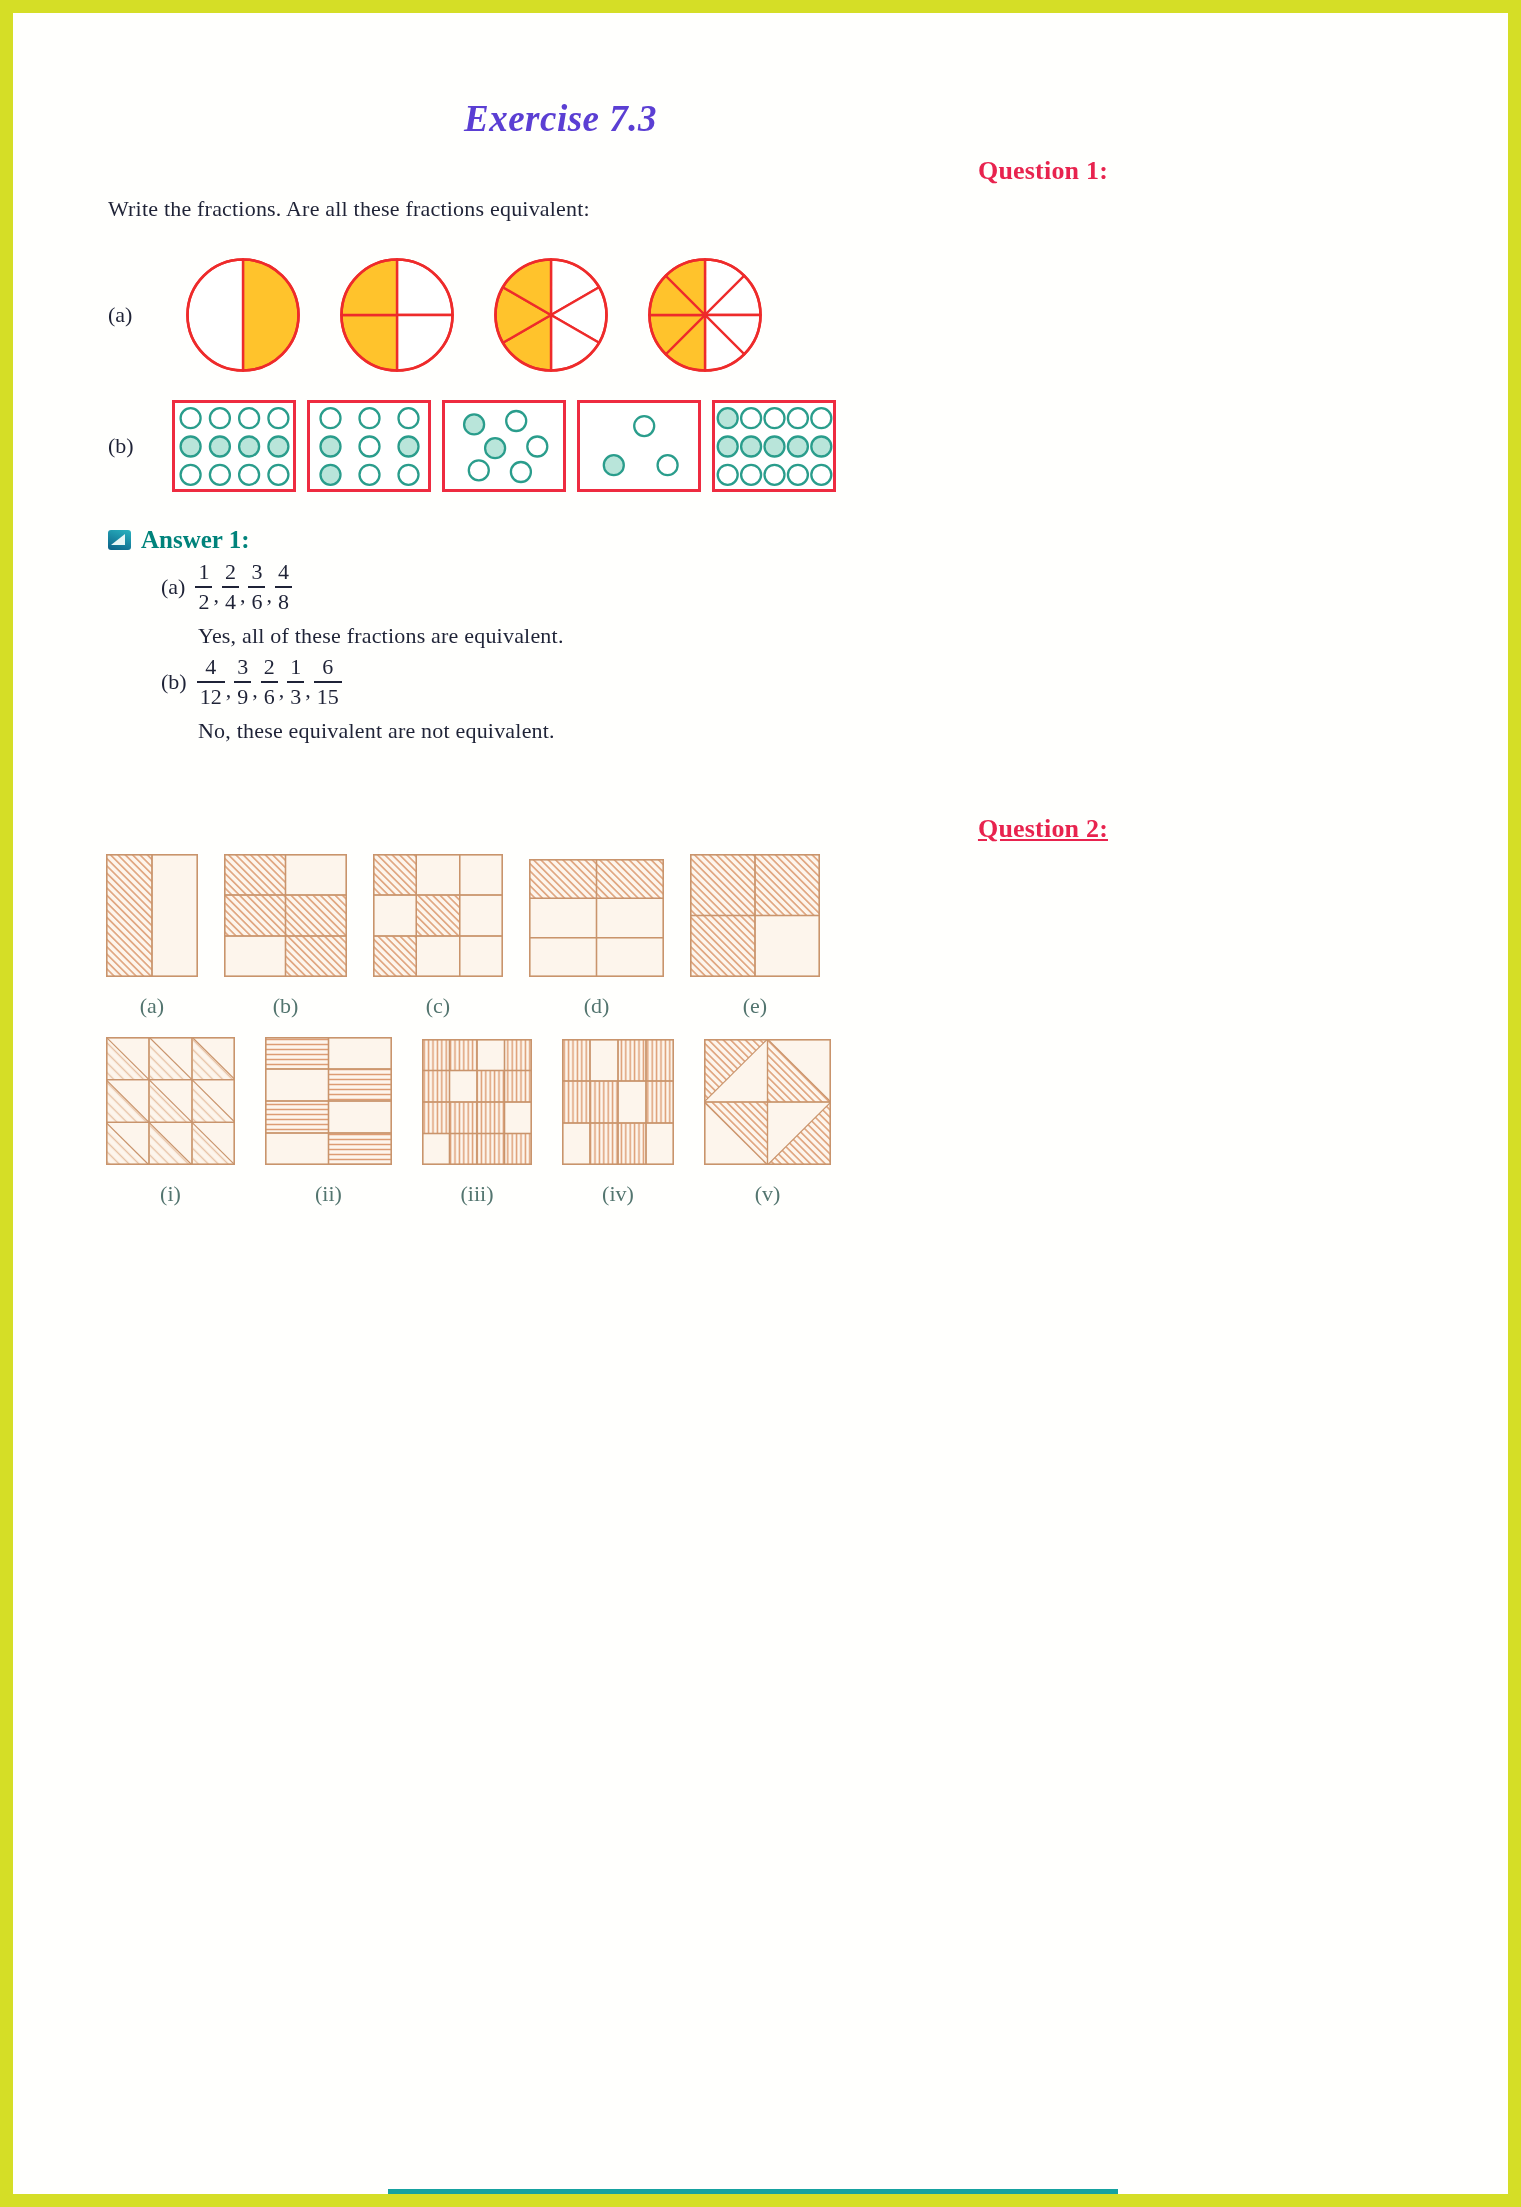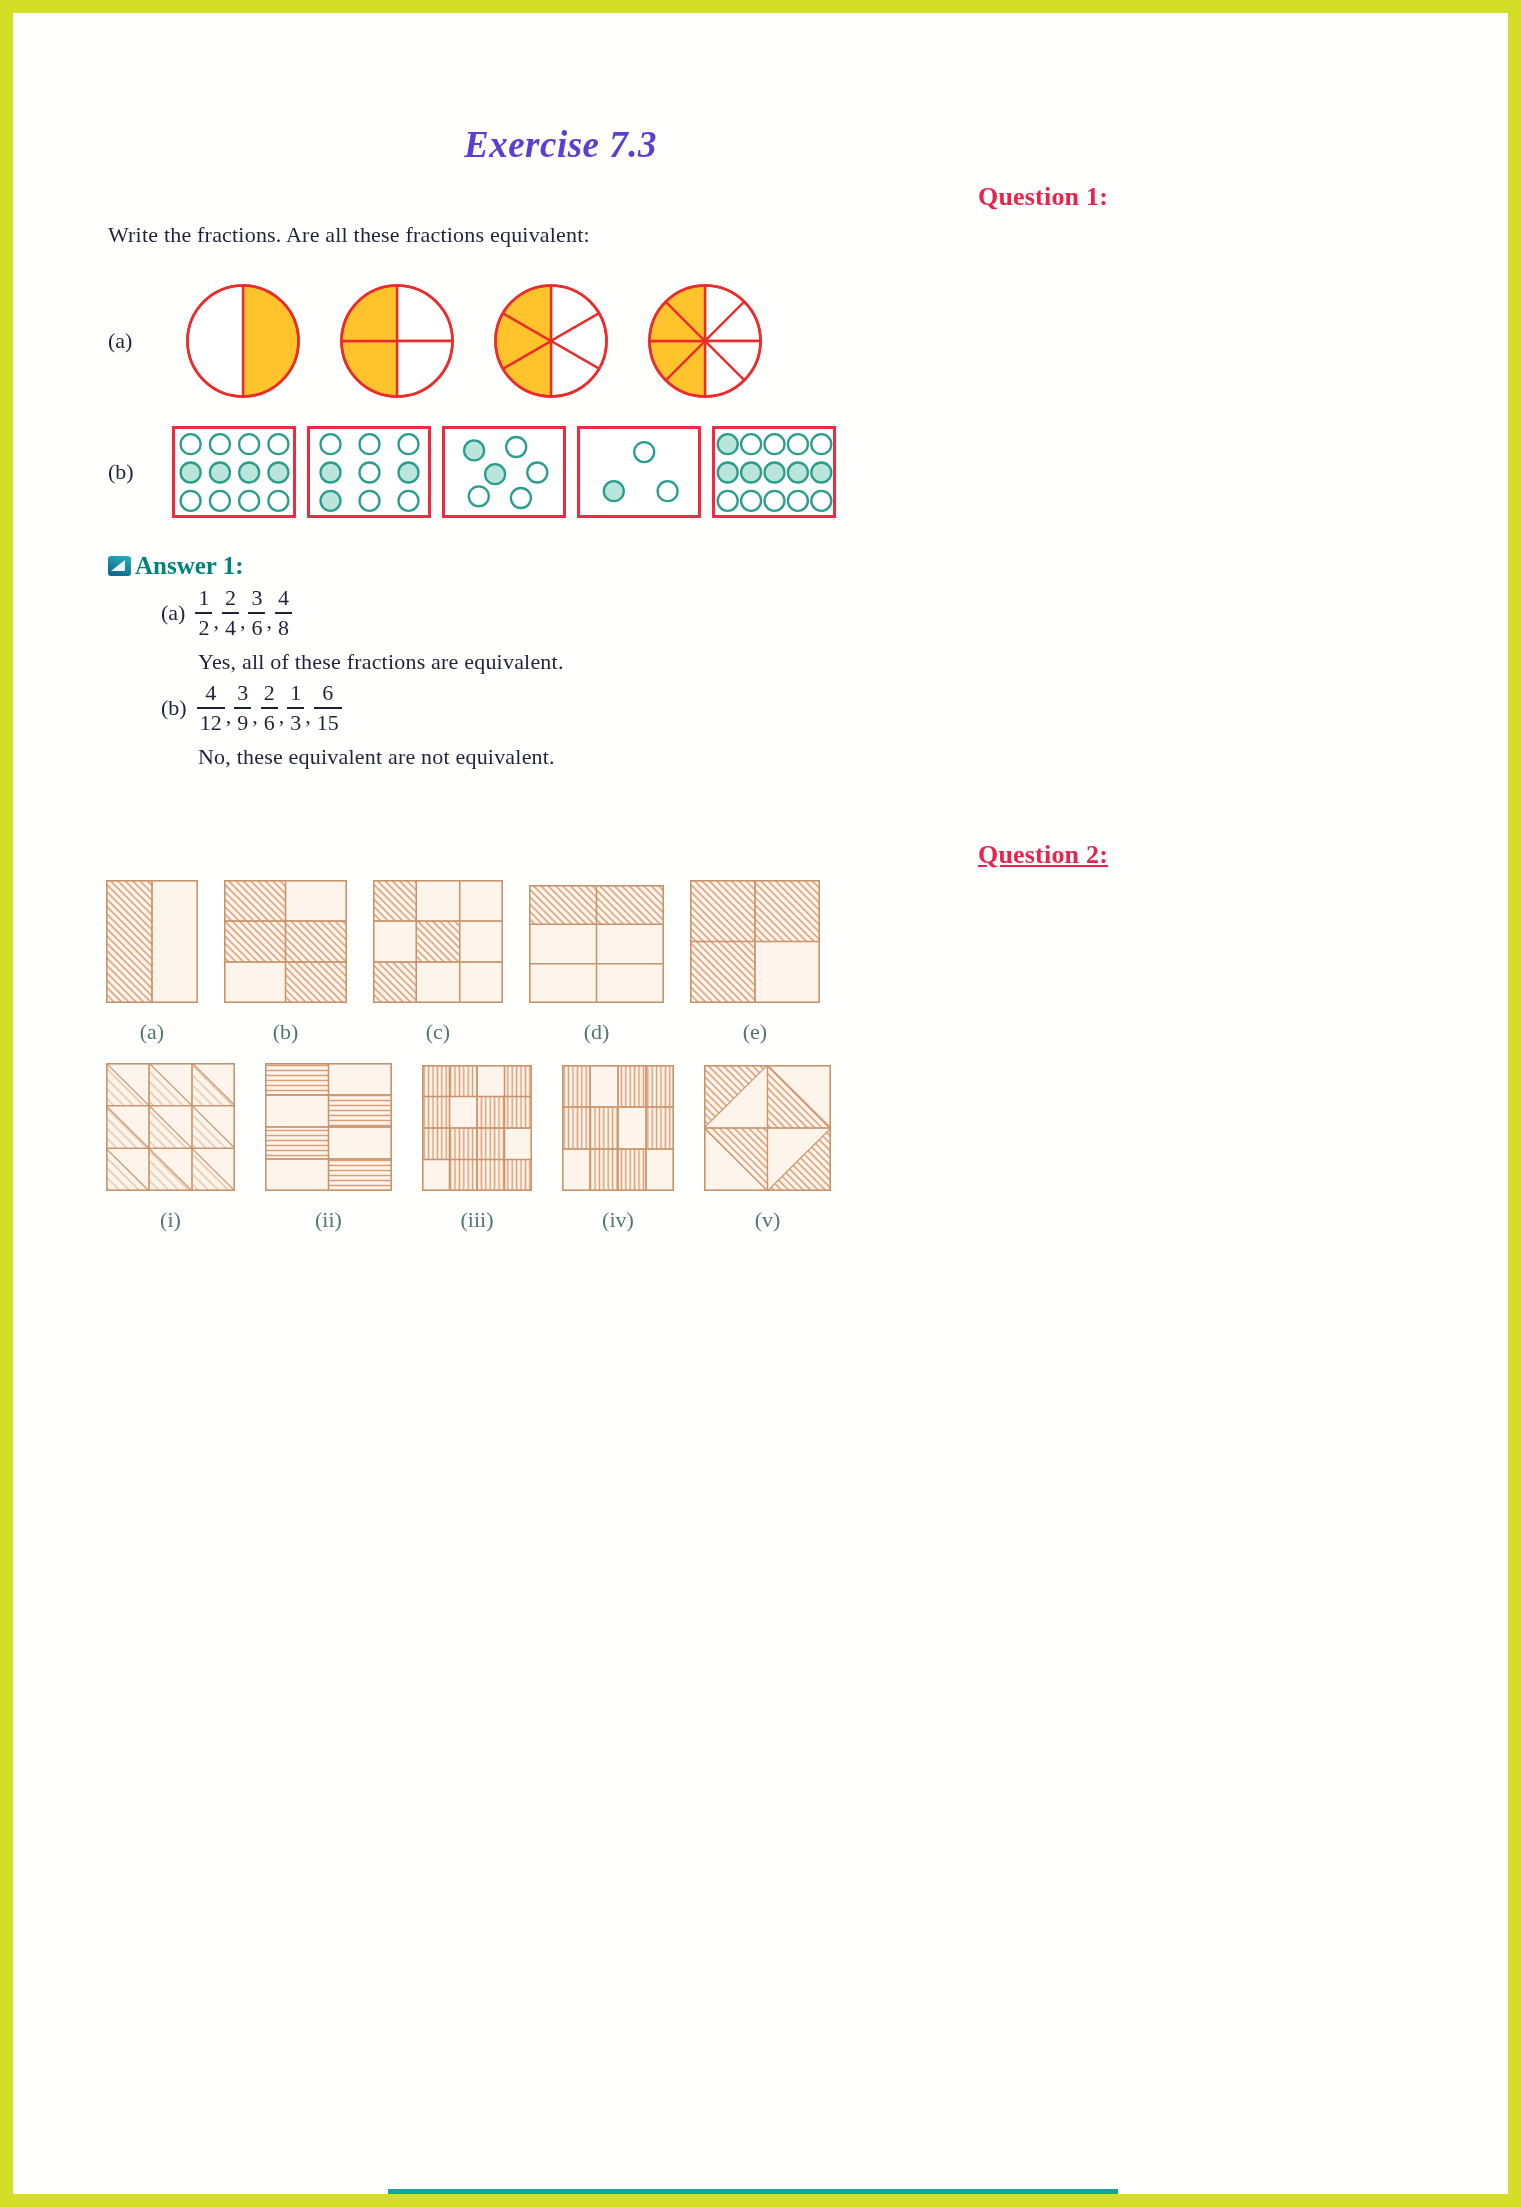--- a/index.html
+++ b/index.html
@@ -1,33 +1,33 @@
 <!DOCTYPE html>
 <html><head>
 <meta charset="utf-8">
 <style>
   *{margin:0;padding:0;box-sizing:border-box;}
   html,body{background:#ffffff;}
   body{width:1521px;font-family:"Liberation Serif","DejaVu Serif",serif;color:#1f2337;}
   .page{position:relative;width:1521px;height:2207px;border:13px solid #d5de26;background:#fffffd;overflow:hidden;}
-  .content{width:1095px;padding-top:84px;margin-top:26px;}
+  .content{width:1095px;padding-top:84px;}
   .title{font-size:37px;font-style:italic;font-weight:bold;text-align:center;color:#5b3fd3;letter-spacing:.5px;}
   .q-heading{font-size:26px;font-weight:bold;color:#e8234e;margin:16px 0 0 95px;letter-spacing:.2px;text-align:right;}
   .q-heading.q2{margin-top:70px;text-decoration:underline;}
   .body-text{font-size:22px;margin:10px 0 0 95px;letter-spacing:.2px;}
   .circle-row{display:flex;align-items:center;margin:34px 0 0 95px;}
   .row-label{font-size:22px;color:#1f2337;}
   .circle-row .row-label{width:76px;}
   .circles{display:flex;gap:36px;align-items:center;}
   .dot-row{display:flex;align-items:center;margin:26px 0 0 95px;}
   .dot-row .row-label{width:64px;}
   .dotboxes{display:flex;gap:11px;align-items:center;}
   .dotbox{width:124px;height:92px;border:3px solid #ee2b40;background:#ffffff;display:flex;align-items:center;justify-content:center;}
   .dotbox svg{display:block;}
-  .ans-head{display:flex;align-items:center;gap:4px;margin:34px 0 0 95px;}
+  .ans-head{display:flex;align-items:center;gap:10px;margin:34px 0 0 95px;}
   .ans-icon{width:23px;height:20px;position:relative;background:linear-gradient(200deg,#2ab3c0,#0a5f86);border-radius:3px;flex:0 0 auto;}
   .ans-icon::after{content:"";position:absolute;left:3px;top:4px;width:14px;height:11px;background:#e8f6f6;clip-path:polygon(0 100%,100% 0,100% 100%);}
   .a-heading{font-size:25px;font-weight:bold;color:#00837b;}
   .ans-line{margin:4px 0 0 148px;font-size:22px;}
   .part-label{display:inline-block;vertical-align:middle;margin-right:10px;}
   .frac{display:inline-block;text-align:center;vertical-align:middle;font-size:22px;line-height:1.25;}
   .frac .num{display:block;border-bottom:2px solid #1f2337;padding:0 3px;}
   .frac .den{display:block;padding:0 3px;}
   .comma{display:inline-block;vertical-align:middle;transform:translateY(8px);margin:0 3px 0 1px;font-size:22px;}
   .ans-text{font-size:22px;margin:8px 0 0 185px;letter-spacing:.2px;}

